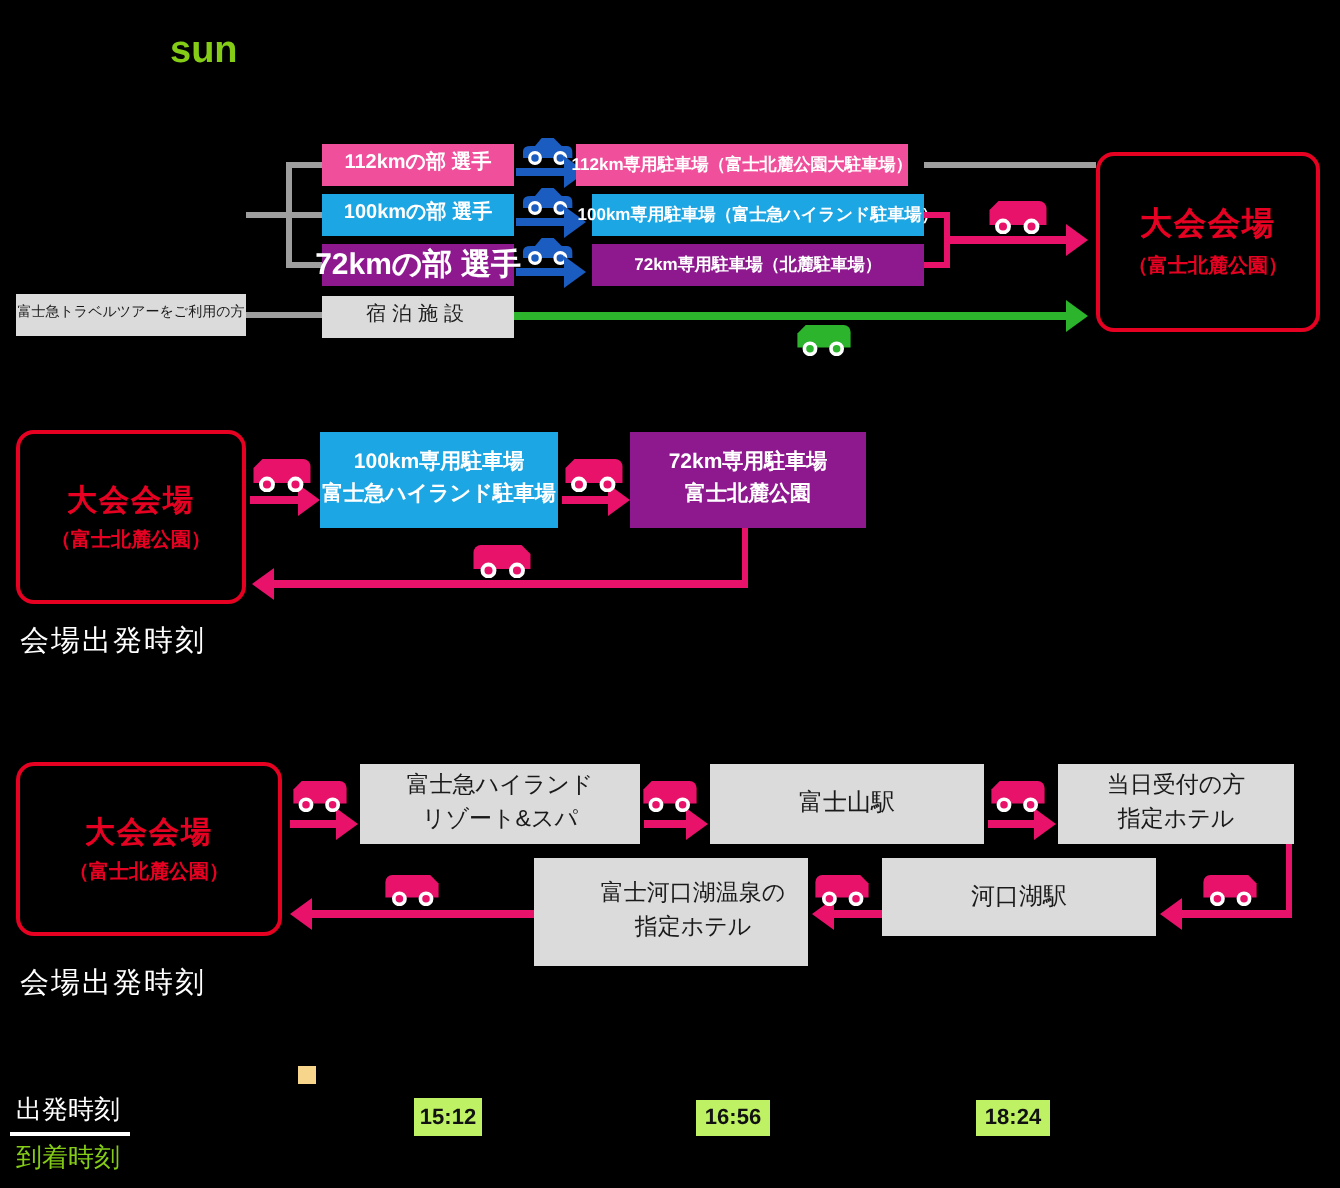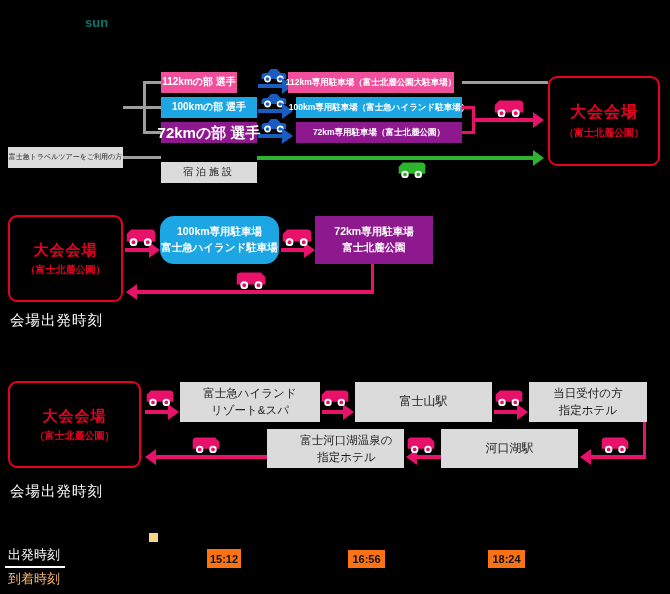--- a/index.html
+++ b/index.html
@@ -32,52 +32,52 @@
   .arr.left::after{right:100%;border-right:11px solid var(--c);}
   .bus{position:absolute;line-height:0;}
   .bus path,.bus circle{fill:var(--c);}
   .bus circle{stroke:#fff;stroke-width:2.6;}
   .bus.flip svg{transform:scaleX(-1);}
   .car{position:absolute;line-height:0;}
   .car path,.car circle{fill:#1b5cc0;}
   .car circle{stroke:#fff;stroke-width:2.4;}
   .wlabel{position:absolute;color:#fff;font-size:14.5px;letter-spacing:1px;white-space:nowrap;}
   .timebadge{
-    position:absolute;background:#f97316;color:#111;font-size:11px;font-weight:bold;
+    position:absolute;background:#bef264;color:#111;font-size:11px;font-weight:bold;
     display:flex;align-items:center;justify-content:center;box-sizing:border-box;
   }
 </style>
 </head>
 <body>
 
 <div id="canvas">
 
-  <div class="abs" style="left:85px;top:15px;color:#0f766e;font-size:13px;font-weight:bold;">sun</div>
+  <div class="abs" style="left:85px;top:15px;color:#84cc16;font-size:19px;font-weight:bold;">sun</div>
 
   <div class="box gray" style="left:8px;top:147px;width:115px;height:21px;font-size:7px;">
     <div>富士急トラベルツアーをご利用の方</div>
   </div>
 
   <div class="line" style="left:123px;top:105.5px;width:20px;height:3px;"></div>
   <div class="line" style="left:143px;top:81px;width:3px;height:53px;"></div>
   <div class="line" style="left:143px;top:81px;width:18px;height:3px;"></div>
   <div class="line" style="left:146px;top:105.5px;width:15px;height:3px;"></div>
   <div class="line" style="left:143px;top:131px;width:18px;height:3px;"></div>
   <div class="line" style="left:123px;top:156px;width:38px;height:3px;"></div>
 
-  <div class="box pinkbg" style="left:161px;top:72px;width:76px;height:21px;font-size:10px;">
+  <div class="box pinkbg" style="left:161px;top:72px;width:96px;height:21px;font-size:10px;">
     <div>112kmの部 選手</div>
   </div>
   <div class="box bluebg" style="left:161px;top:97px;width:96px;height:21px;font-size:10px;">
     <div>100kmの部 選手</div>
   </div>
   <div class="box purplebg" style="left:161px;top:122px;width:96px;height:21px;font-size:15px;">
     <div>72kmの部 選手</div>
   </div>
-  <div class="box gray" style="left:161px;top:162px;width:96px;height:21px;font-size:10px;letter-spacing:3px;">
+  <div class="box gray" style="left:161px;top:148px;width:96px;height:21px;font-size:10px;letter-spacing:3px;">
     <div>宿泊施設</div>
   </div>
 
   <div class="car" style="left:260px;top:67px;">
     <svg width="27" height="16" viewBox="0 0 40 24">
         <path d="M2 18 v-5 q0 -4 6 -4 h3 l5 -6 h9 l6 6 h4 q4 0 4 5 v4 z"></path>
         <circle cx="11" cy="18" r="4"></circle>
         <circle cx="30" cy="18" r="4"></circle>
       </svg>
   </div>
@@ -99,21 +99,21 @@
   </div>
   <div class="arr right" style="left:258px;top:134px;width:24px;--c:#1b5cc0;"></div>
 
   <div class="box pinkbg" style="left:288px;top:72px;width:166px;height:21px;font-size:8.5px;">
     <div>112km専用駐車場（富士北麓公園大駐車場）</div>
   </div>
   <div class="box bluebg" style="left:296px;top:97px;width:166px;height:21px;font-size:8.5px;">
     <div>100km専用駐車場（富士急ハイランド駐車場）</div>
   </div>
   <div class="box purplebg" style="left:296px;top:122px;width:166px;height:21px;font-size:8.5px;">
-    <div>72km専用駐車場（富士北麓公園）</div>
+    <div>72km専用駐車場（北麓駐車場）</div>
   </div>
 
   <div class="line" style="left:462px;top:81px;width:86px;height:3px;"></div>
   <div class="pline" style="left:462px;top:106px;width:13px;height:3px;"></div>
   <div class="pline" style="left:462px;top:131px;width:13px;height:3px;"></div>
   <div class="pline" style="left:472px;top:106px;width:3px;height:28px;"></div>
   <div class="arr right" style="left:474px;top:118px;width:59px;--c:#e8126a;"></div>
   <div class="bus" style="left:494px;top:99px;--c:#e8126a;">
     <svg width="30" height="18" viewBox="0 0 40 24">
         <path d="M1 8 L7 2 H34 a5 5 0 0 1 5 5 V18 H1 Z"></path>
@@ -141,21 +141,21 @@
     <div class="s">（富士北麓公園）</div>
   </div>
   <div class="arr right" style="left:125px;top:248px;width:24px;--c:#e8126a;"></div>
   <div class="bus" style="left:126px;top:228px;--c:#e8126a;">
     <svg width="30" height="18" viewBox="0 0 40 24">
         <path d="M1 8 L7 2 H34 a5 5 0 0 1 5 5 V18 H1 Z"></path>
         <circle cx="10" cy="19" r="4"></circle>
         <circle cx="29" cy="19" r="4"></circle>
       </svg>
   </div>
-  <div class="box bluebg" style="left:160px;top:216px;width:119px;height:48px;font-size:10.5px;line-height:1.5;border-radius:14px;">
+  <div class="box bluebg" style="left:160px;top:216px;width:119px;height:48px;font-size:10.5px;line-height:1.5;">
     <div>100km専用駐車場</div>
     <div>富士急ハイランド駐車場</div>
   </div>
   <div class="arr right" style="left:281px;top:248px;width:23px;--c:#e8126a;"></div>
   <div class="bus" style="left:282px;top:228px;--c:#e8126a;">
     <svg width="30" height="18" viewBox="0 0 40 24">
         <path d="M1 8 L7 2 H34 a5 5 0 0 1 5 5 V18 H1 Z"></path>
         <circle cx="10" cy="19" r="4"></circle>
         <circle cx="29" cy="19" r="4"></circle>
       </svg>
@@ -229,36 +229,36 @@
     <div>河口湖駅</div>
   </div>
   <div class="arr left" style="left:417px;top:455px;width:24px;--c:#e8126a;"></div>
   <div class="bus flip" style="left:407px;top:436px;--c:#e8126a;">
     <svg width="28" height="17" viewBox="0 0 40 24">
         <path d="M1 8 L7 2 H34 a5 5 0 0 1 5 5 V18 H1 Z"></path>
         <circle cx="10" cy="19" r="4"></circle>
         <circle cx="29" cy="19" r="4"></circle>
       </svg>
   </div>
-  <div class="box gray" style="left:267px;top:429px;width:137px;height:39px;font-size:11.5px;line-height:1.45;padding-left:22px;">
+  <div class="box gray" style="left:267px;top:429px;width:137px;height:54px;font-size:11.5px;line-height:1.45;padding-left:22px;">
     <div>富士河口湖温泉の</div>
     <div>指定ホテル</div>
   </div>
   <div class="arr left" style="left:156px;top:455px;width:111px;--c:#e8126a;"></div>
   <div class="bus flip" style="left:192px;top:436px;--c:#e8126a;">
     <svg width="28" height="17" viewBox="0 0 40 24">
         <path d="M1 8 L7 2 H34 a5 5 0 0 1 5 5 V18 H1 Z"></path>
         <circle cx="10" cy="19" r="4"></circle>
         <circle cx="29" cy="19" r="4"></circle>
       </svg>
   </div>
   <div class="wlabel" style="left:10px;top:482px;">会場出発時刻</div>
 
   <div class="abs" style="left:149px;top:533px;width:9px;height:9px;background:#f7d68c;"></div>
   <div class="abs" style="left:8px;top:546px;color:#fff;font-size:13px;white-space:nowrap;">出発時刻</div>
   <div class="abs" style="left:5px;top:566px;width:60px;height:2px;background:#fff;"></div>
-  <div class="abs" style="left:8px;top:570px;color:#fdba74;font-size:13px;white-space:nowrap;">到着時刻</div>
+  <div class="abs" style="left:8px;top:570px;color:#84cc16;font-size:13px;white-space:nowrap;">到着時刻</div>
 
   <div class="timebadge" style="left:207px;top:549px;width:34px;height:19px;">15:12</div>
   <div class="timebadge" style="left:348px;top:550px;width:37px;height:18px;">16:56</div>
   <div class="timebadge" style="left:488px;top:550px;width:37px;height:18px;">18:24</div>
 
 </div>
 
 </body></html>

